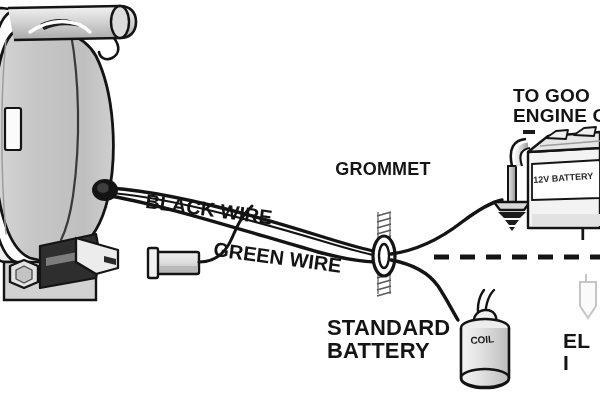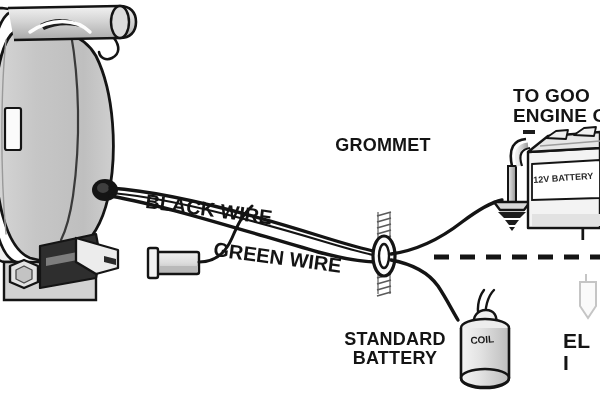--- a/index.html
+++ b/index.html
@@ -27,36 +27,36 @@
     font-family: "Liberation Sans", sans-serif;
     font-weight: bold;
     color: #141414;
     letter-spacing: 0.2px;
     white-space: nowrap;
     line-height: 1.04;
     -webkit-font-smoothing: none;
   }
   #label-grommet {
     left: 317px;
-    top: 136px;
+    top: 160px;
     font-size: 18px;
     text-align: center;
     width: 132px;
   }
   #label-engine-ground {
     left: 513px;
     top: 86px;
     font-size: 19px;
     text-align: left;
   }
   #label-standard-ignition {
     left: 327px;
-    top: 330px;
-    font-size: 18px;
-    text-align: center;
+    top: 317px;
+    font-size: 22px;
+    text-align: left;
     width: 136px;
   }
   #label-electronic-ignition {
     left: 563px;
     top: 330px;
     font-size: 21px;
     text-align: left;
   }
   #label-to-right {
     left: 577px;

